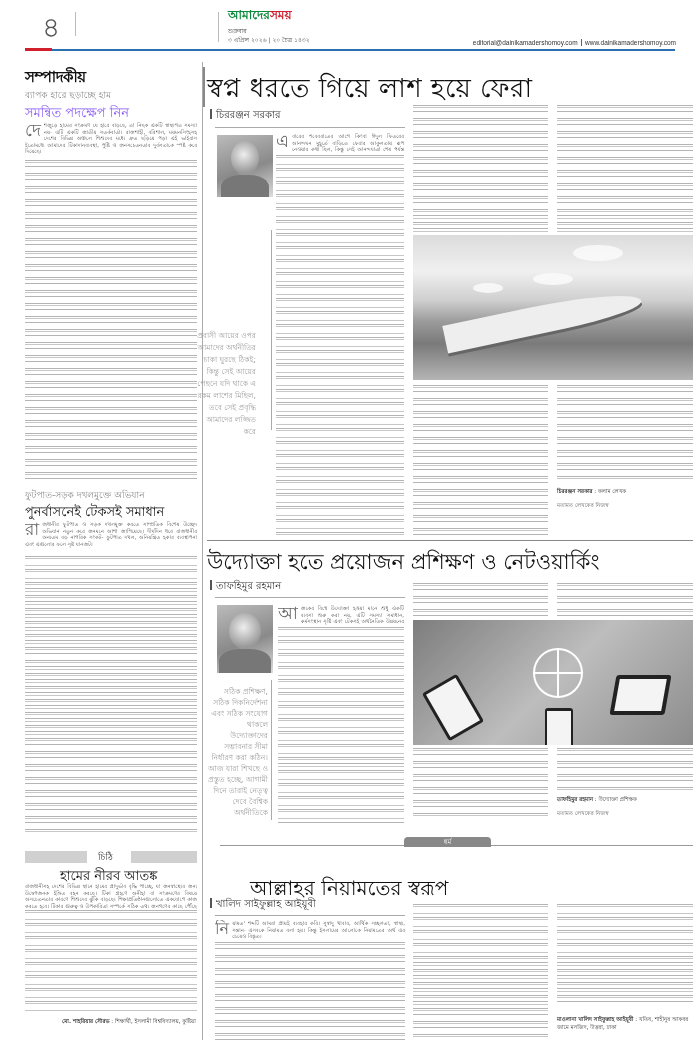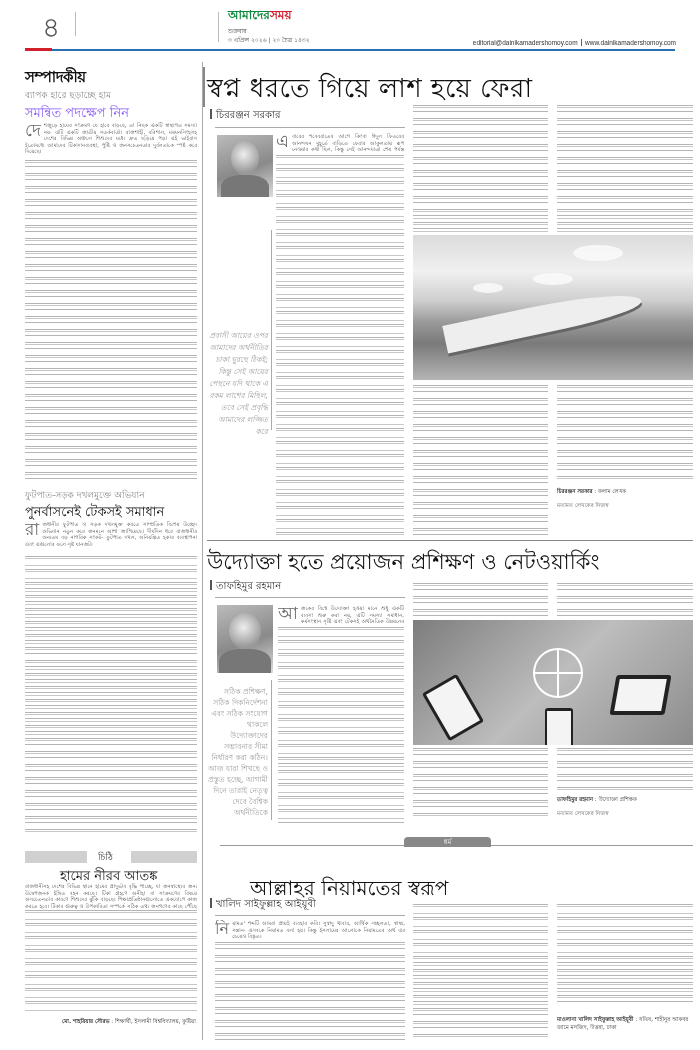--- a/index.html
+++ b/index.html
@@ -129,21 +129,21 @@
   <div class="face" style="left:14px;top:6px;width:28px;height:34px;"></div>
   <div class="body" style="left:4px;top:40px;width:48px;height:30px;"></div>
 </div>
 
 <div class="block txt" style="left:276px;top:133px;width:128px;height:20px;">
   <span class="dropcap">এ</span><span>বারের শবেবরাতের আগে কিংবা ঈদুল ফিতরের আনন্দঘন মুহূর্তে বাড়িতে ফেরার আকুলতায় রূপ নেওয়ার কথা ছিল, কিন্তু সেই আনন্দযাত্রা শেষ পর্যন্ত পরিণত হয়েছে এক দীর্ঘ শোকের মিছিলে। লিবিয়া থেকে ইতালি যাওয়ার পথে ভূমধ্যসাগরে নৌকাডুবিতে প্রাণ হারিয়েছে আরও একদল বাংলাদেশি তরুণ।</span>
 </div>
 <div class="block lines" style="left:276px;top:155px;width:128px;height:385px;"></div>
 
 <div class="vrule" style="left:271px;top:230px;height:200px;"></div>
-<div class="pull" style="left:208px;top:330px;width:60px;font-style:italic;">প্রবাসী আয়ের ওপর আমাদের অর্থনীতির চাকা ঘুরছে ঠিকই; কিন্তু সেই আয়ের পেছনে যদি থাকে এ রকম লাশের মিছিল, তবে সেই প্রবৃদ্ধি আমাদের লজ্জিত করে</div>
+<div class="pull" style="left:196px;top:330px;width:60px;">প্রবাসী আয়ের ওপর আমাদের অর্থনীতির চাকা ঘুরছে ঠিকই; কিন্তু সেই আয়ের পেছনে যদি থাকে এ রকম লাশের মিছিল, তবে সেই প্রবৃদ্ধি আমাদের লজ্জিত করে</div>
 
 <div class="block lines" style="left:413px;top:105px;width:135px;height:127px;"></div>
 <div class="block lines" style="left:557px;top:105px;width:136px;height:127px;"></div>
 
 <div class="photo-boat">
   <div class="cloud" style="left:160px;top:10px;width:50px;height:16px;"></div>
   <div class="cloud" style="left:120px;top:38px;width:40px;height:12px;"></div>
   <div class="cloud" style="left:60px;top:48px;width:30px;height:10px;"></div>
   <div class="boat"></div>
 </div>

